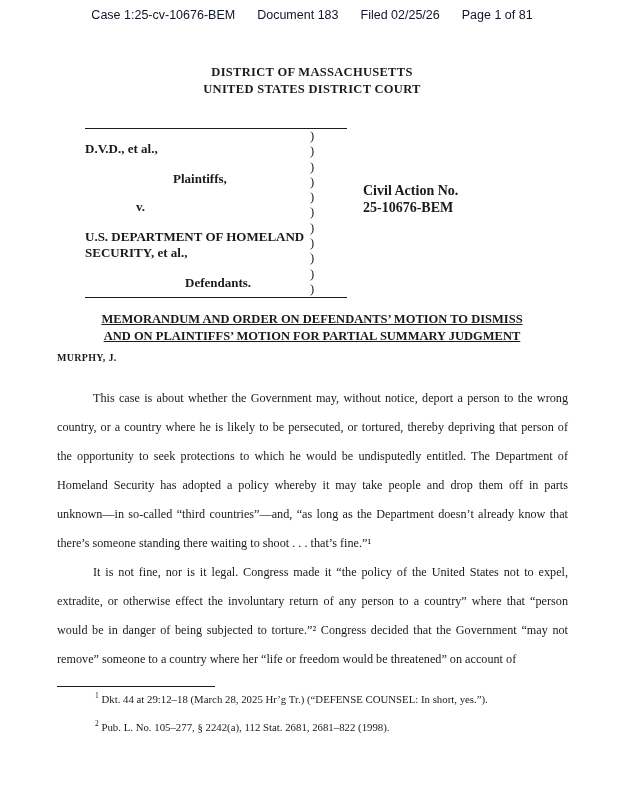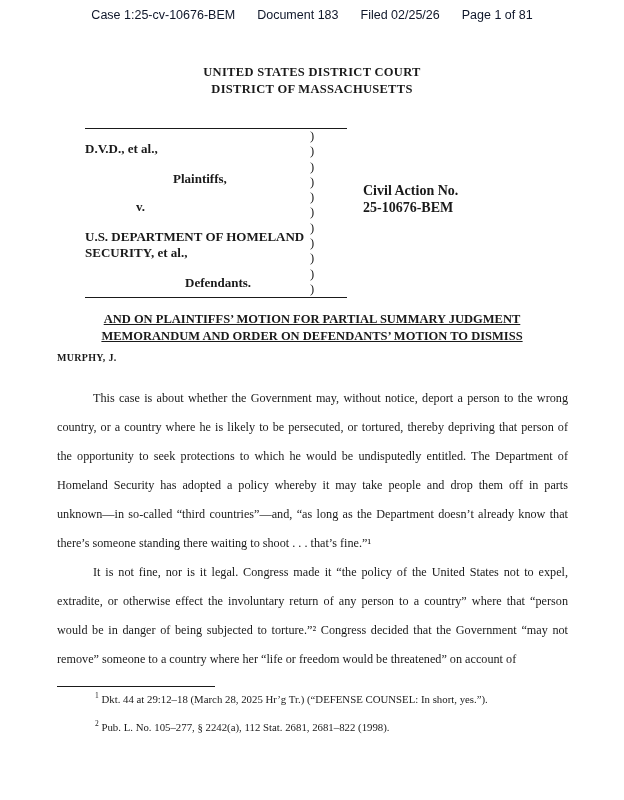--- a/index.html
+++ b/index.html
@@ -77,22 +77,22 @@
 <div id="page">
 
   <div class="ecf-header" style="color: #0f172a;">
     <span>Case 1:25-cv-10676-BEM</span>
     <span>Document 183</span>
     <span>Filed 02/25/26</span>
     <span>Page 1 of 81</span>
   </div>
 
   <div class="court-heading">
+    <div>DISTRICT OF MASSACHUSETTS</div>
     <div>UNITED STATES DISTRICT COURT</div>
-    <div>DISTRICT OF MASSACHUSETTS</div>
   </div>
 
   <div class="caption-box">
     <div class="cap-line" style="top:12px;left:0;">D.V.D., et al.,</div>
     <div class="cap-line" style="top:42px;left:88px;">Plaintiffs,</div>
     <div class="cap-line" style="top:70px;left:51px;">v.</div>
     <div class="cap-line" style="top:100px;left:0;">U.S. DEPARTMENT OF HOMELAND</div>
     <div class="cap-line" style="top:116px;left:0;">SECURITY, et al.,</div>
     <div class="cap-line" style="top:146px;left:100px;">Defendants.</div>
   </div>
@@ -110,22 +110,22 @@
       <div>)</div>
       <div>)</div>
     </div>
 
   <div class="civil-action">
     <div>Civil Action No.</div>
     <div>25-10676-BEM</div>
   </div>
 
   <div class="order-title">
+    <div class="u">MEMORANDUM AND ORDER ON DEFENDANTS’ MOTION TO DISMISS</div>
     <div class="u">AND ON PLAINTIFFS’ MOTION FOR PARTIAL SUMMARY JUDGMENT</div>
-    <div class="u">MEMORANDUM AND ORDER ON DEFENDANTS’ MOTION TO DISMISS</div>
   </div>
 
   <div class="judge">MURPHY, J.</div>
 
   <div class="body-text">
     <p>This case is about whether the Government may, without notice, deport a person to the wrong country, or a country where he is likely to be persecuted, or tortured, thereby depriving that person of the opportunity to seek protections to which he would be undisputedly entitled.  The Department of Homeland Security has adopted a policy whereby it may take people and drop them off in parts unknown—in so-called “third countries”—and, “as long as the Department doesn’t already know that there’s someone standing there waiting to shoot . . . that’s fine.”¹</p>
     <p>It is not fine, nor is it legal.  Congress made it “the policy of the United States not to expel, extradite, or otherwise effect the involuntary return of any person to a country” where that “person would be in danger of being subjected to torture.”²  Congress decided that the Government “may not remove” someone to a country where her “life or freedom would be threatened” on account of</p>
   </div>
 
   <div class="fn-rule"></div>

